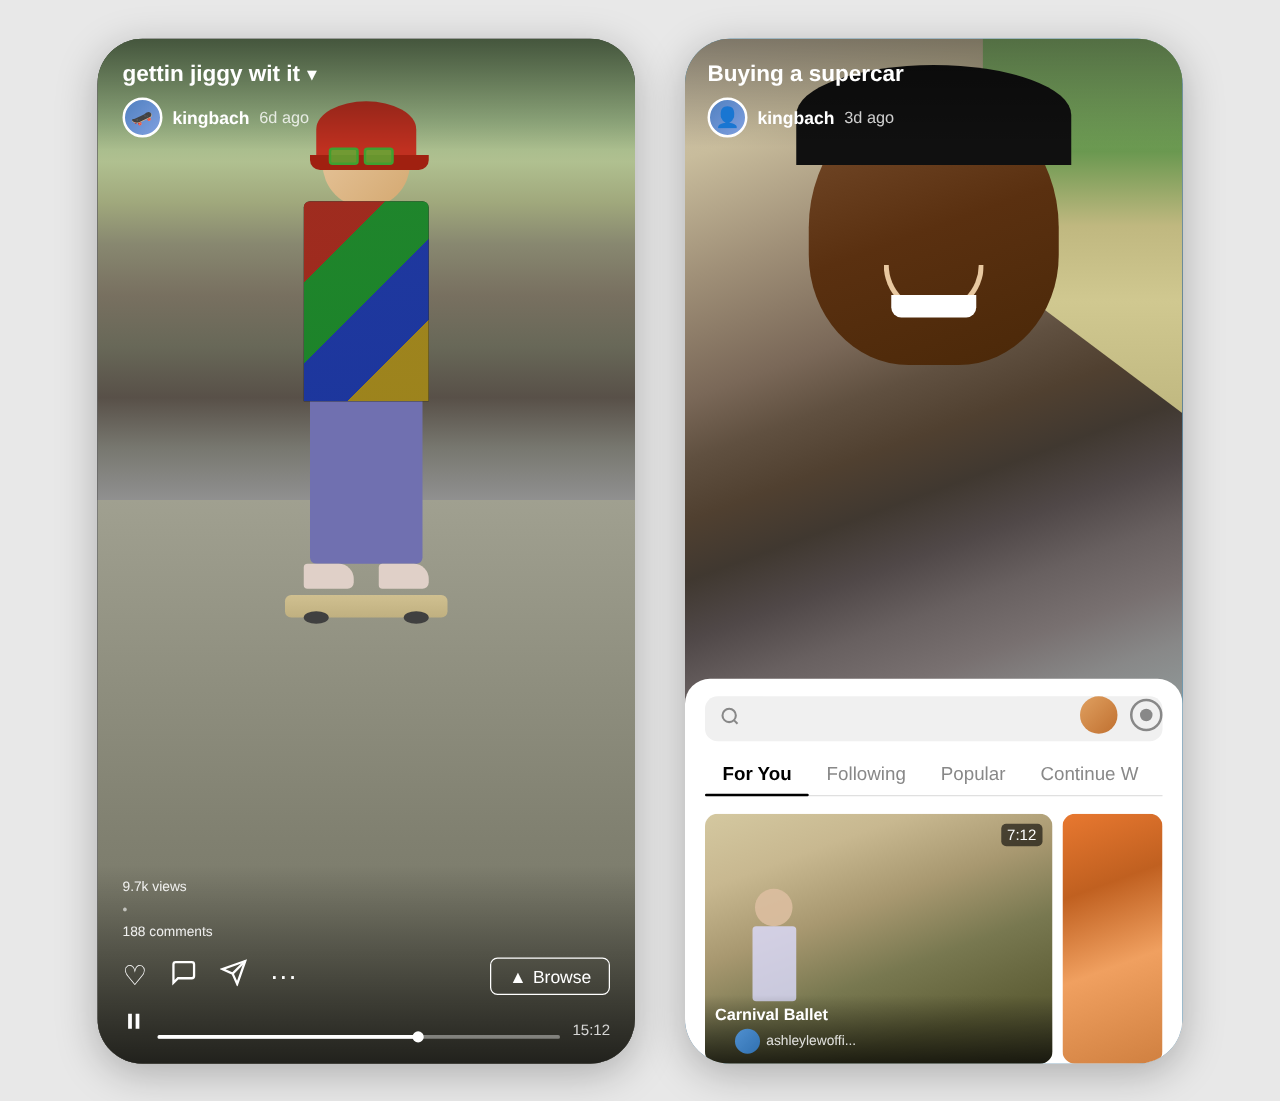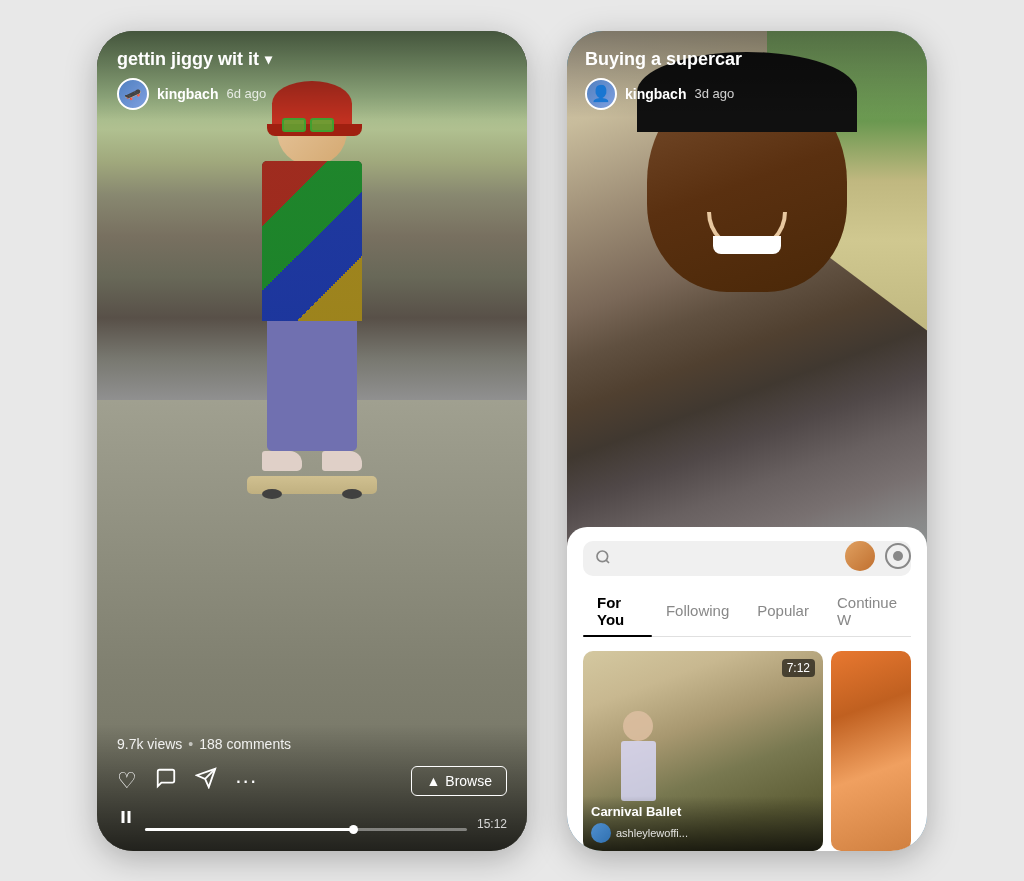--- a/index.html
+++ b/index.html
@@ -116,25 +116,26 @@
     .left-bottom {
       position: absolute;
       bottom: 0;
       left: 0;
       right: 0;
       background: linear-gradient(0deg, rgba(0,0,0,0.7) 0%, transparent 100%);
       padding: 12px 20px 20px;
     }
     .stats-row {
       color: rgba(255,255,255,0.9);
-      font-size: 14px;
+      font-size: 11px;
       margin-bottom: 14px;
       display: flex;
       align-items: flex-start;
       gap: 6px;
+      flex-direction: column;
     }
     .dot-sep { color: rgba(255,255,255,0.6); }
     .actions-row {
       display: flex;
       align-items: center;
       justify-content: space-between;
       margin-bottom: 12px;
     }
     .action-icons {
       display: flex;
@@ -192,21 +193,21 @@
       border-radius: 50%;
     }
     .duration {
       color: rgba(255,255,255,0.8);
       font-size: 12px;
       white-space: nowrap;
     }
 
     
     .phone-right {
-      width: 360px;
+      width: 398px;
       height: 820px;
       background: #0369a1;
       border-radius: 36px;
       overflow: hidden;
       position: relative;
       box-shadow: 0 8px 32px rgba(0,0,0,0.25);
     }
     .video-bg-right {
       width: 100%;
       height: 100%;
@@ -420,20 +421,21 @@
     .thumb-title {
       color: #fff;
       font-size: 13px;
       font-weight: 600;
       margin-bottom: 4px;
     }
     .thumb-user-row {
       display: flex;
       align-items: center;
       gap: 5px;
+      margin-left: 16px;
     }
     .thumb-avatar {
       width: 20px;
       height: 20px;
       border-radius: 50%;
       background: linear-gradient(135deg, #5090d0, #3070b0);
       flex-shrink: 0;
     }
     .thumb-username {
       color: rgba(255,255,255,0.85);

